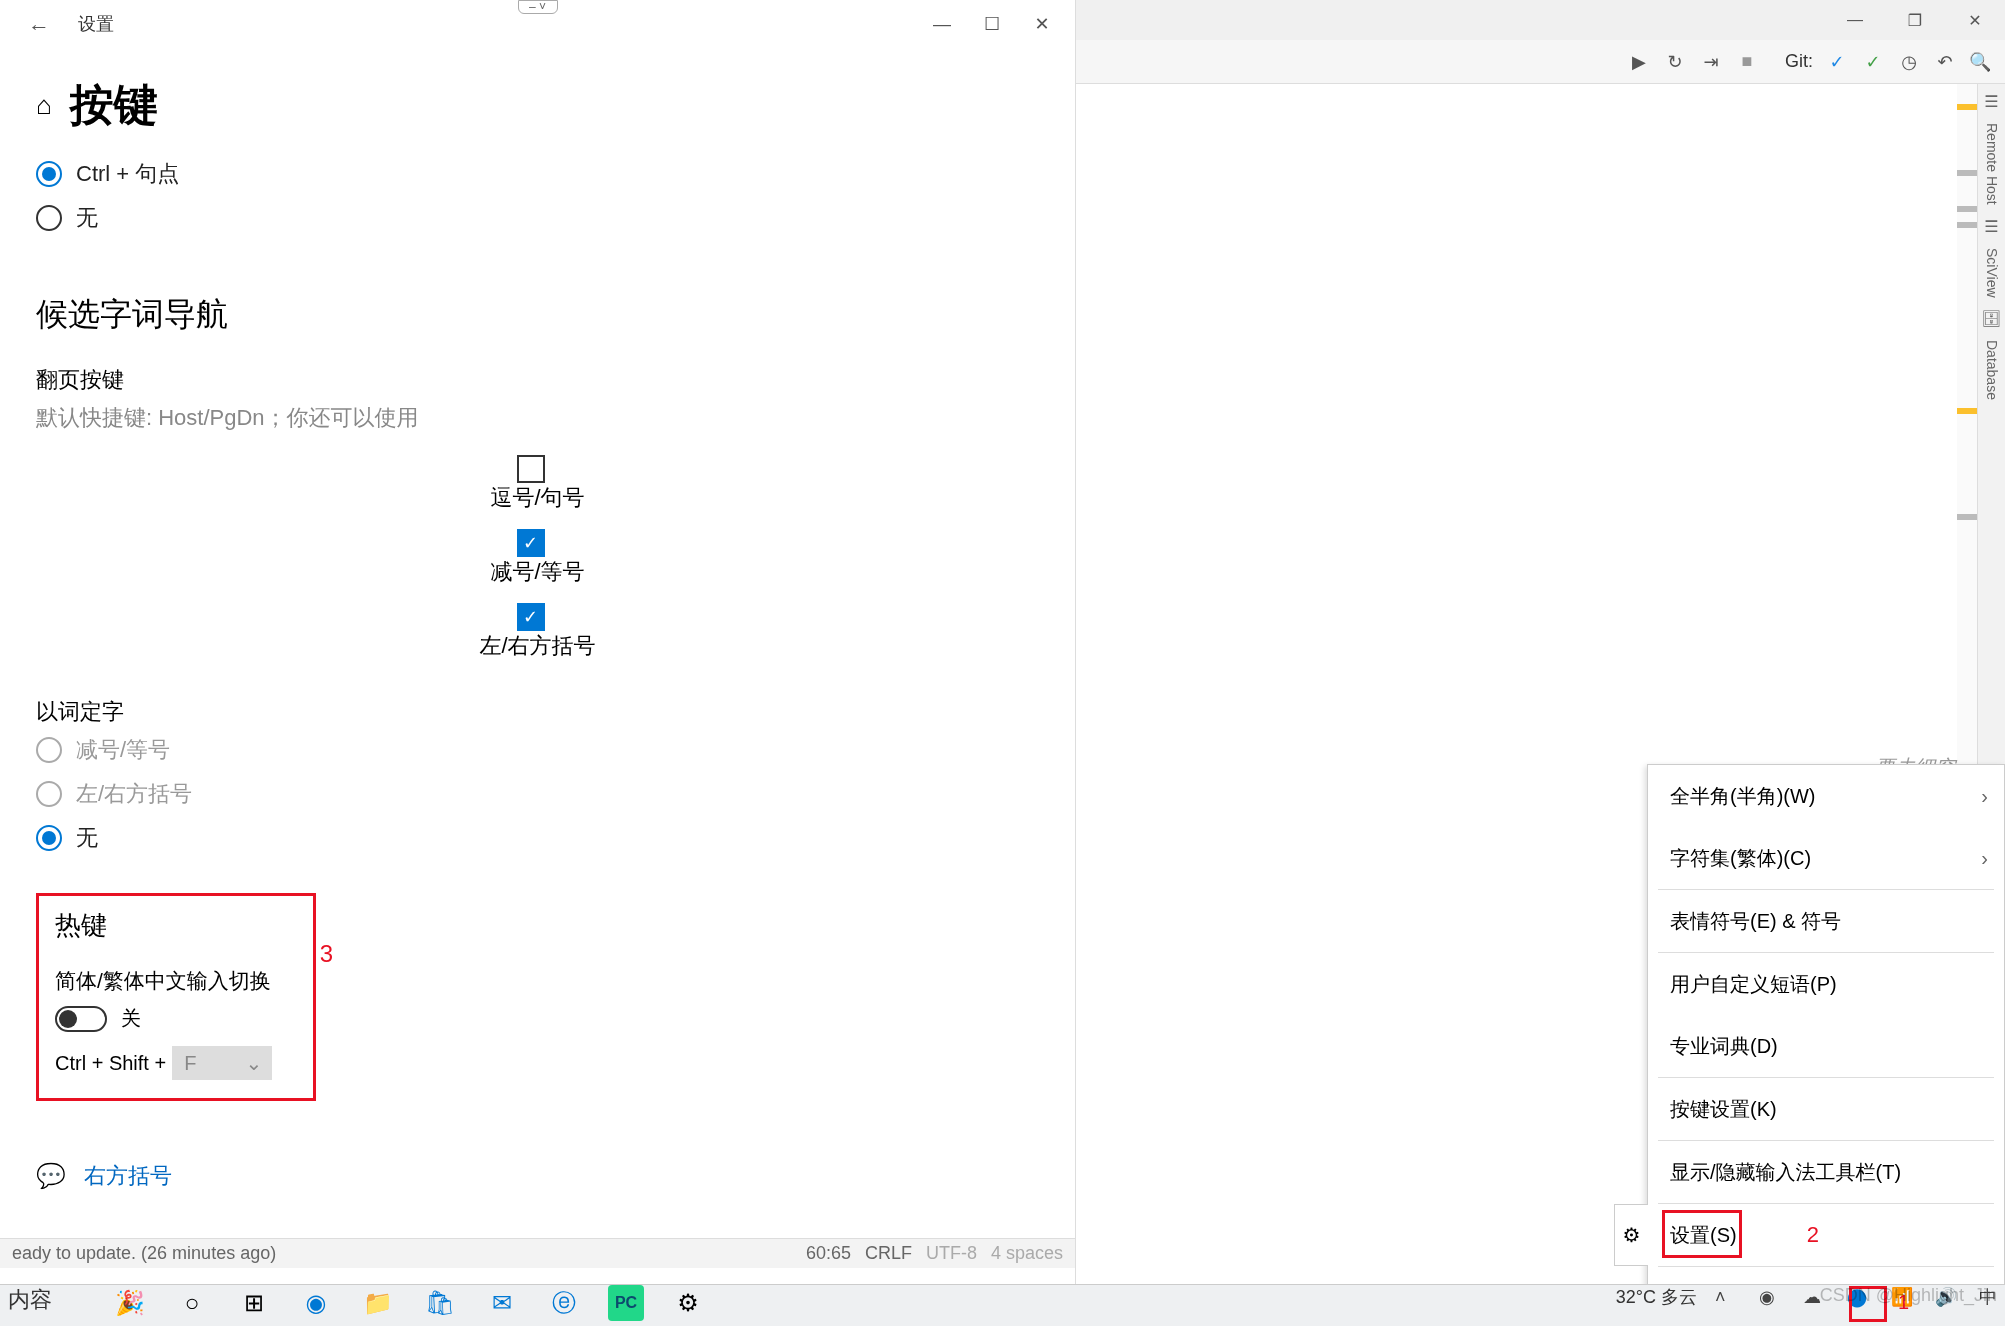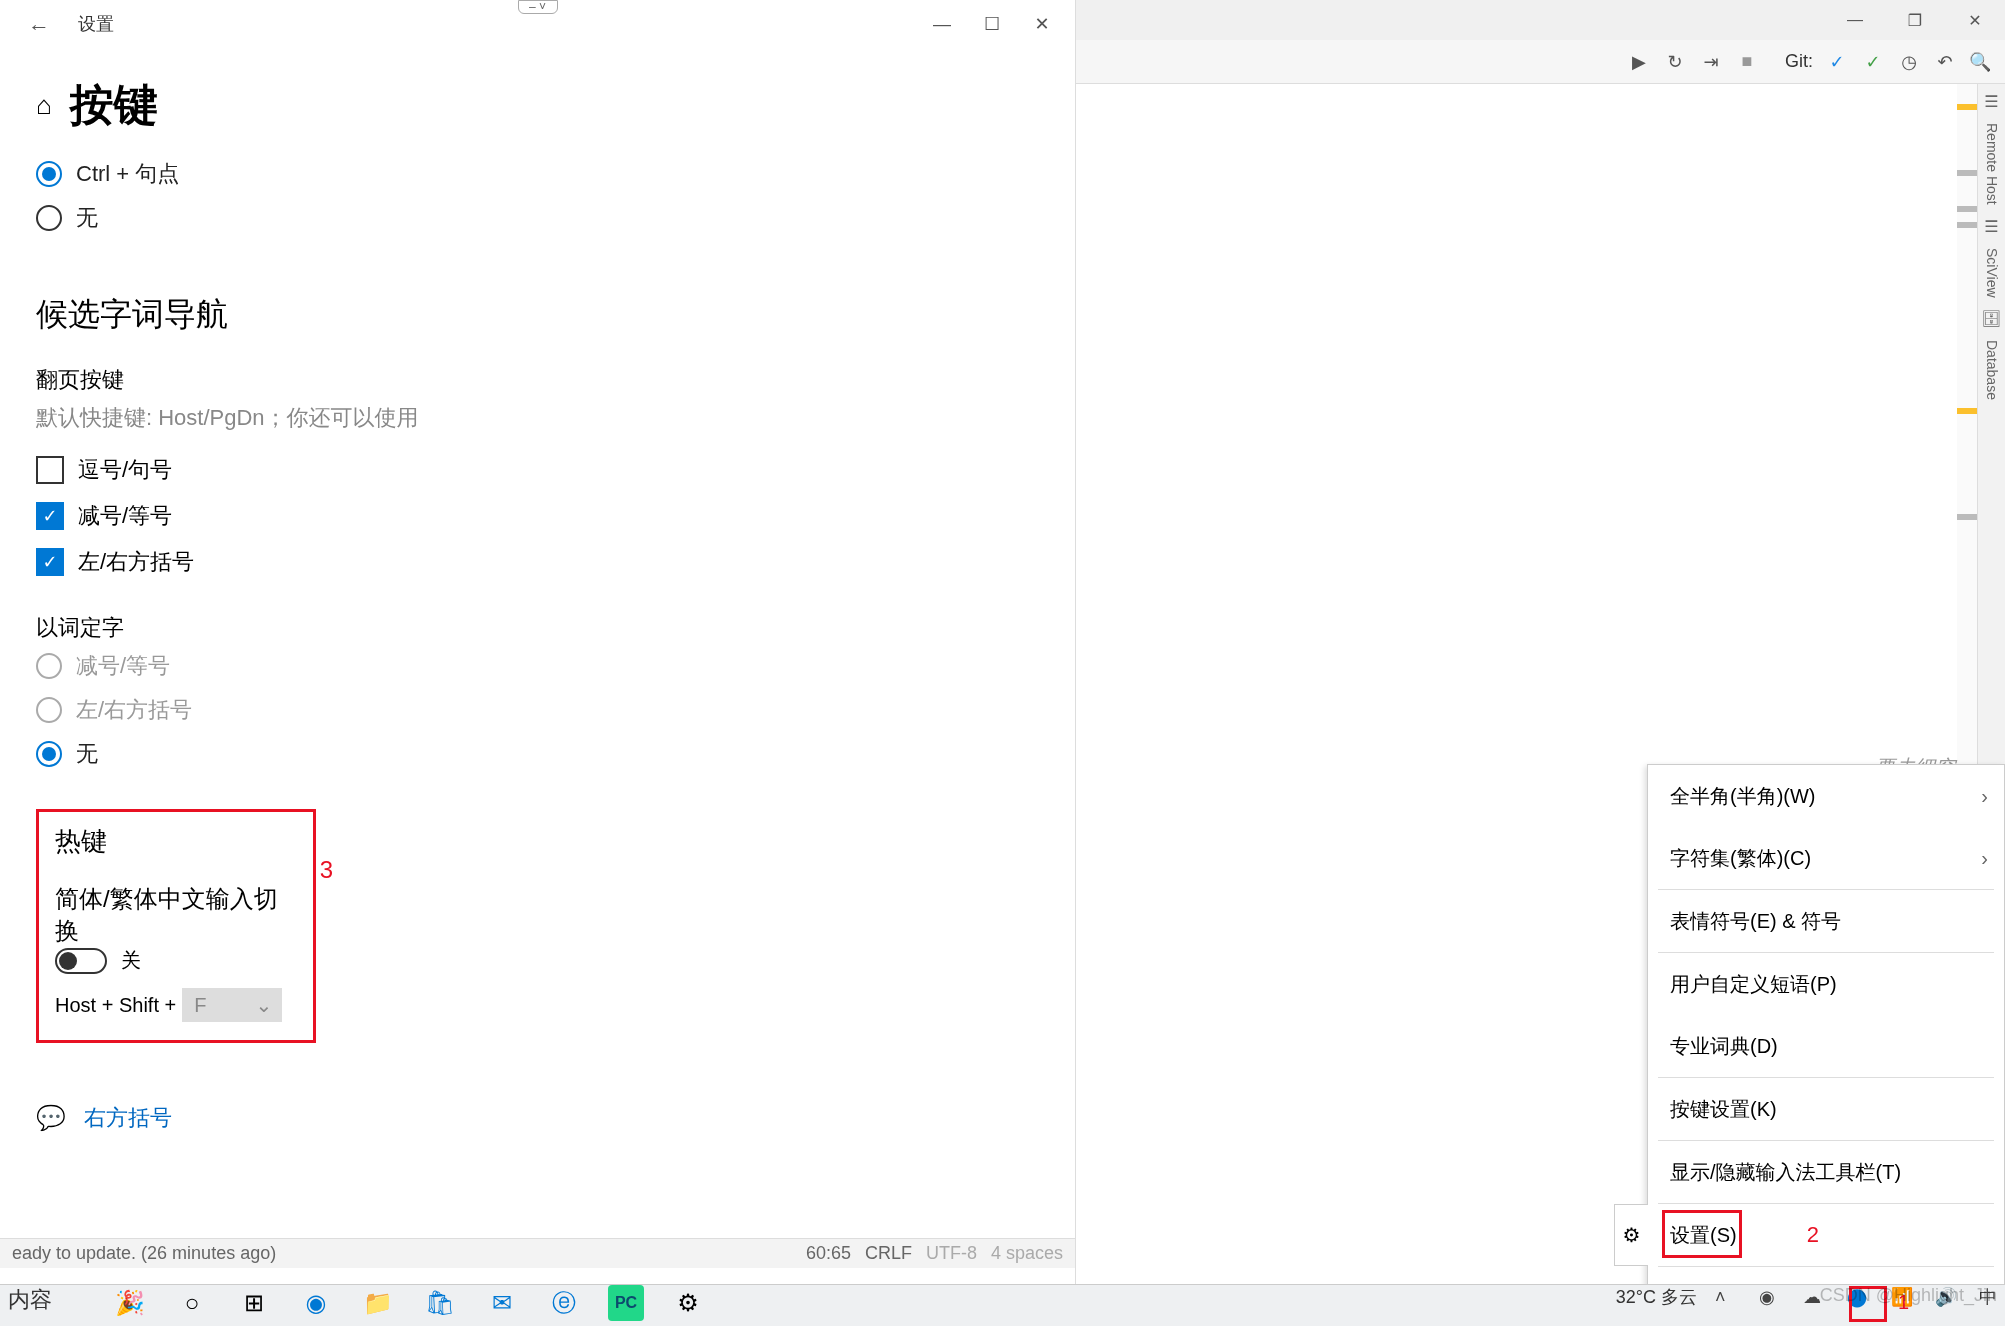--- a/index.html
+++ b/index.html
@@ -24,29 +24,29 @@
     .radio.selected { border-color: #0078d4; }
     .radio.selected::after { content: ''; width: 14px; height: 14px; background: #0078d4; border-radius: 50%; }
     .radio.disabled { border-color: #aaa; }
     .radio-label { font-size: 22px; color: #222; }
     .radio-label.disabled { color: #999; }
 
     .section-title { font-size: 32px; font-weight: 400; margin-top: 60px; margin-bottom: 28px; }
     .subtitle { font-size: 22px; margin-bottom: 8px; }
     .hint { font-size: 22px; color: #888; margin-bottom: 22px; }
 
-    .check-row { display: flex; align-items: center; margin-bottom: 16px; cursor: pointer; }
+    .check-row { display: flex; align-items: center; margin-bottom: 16px; cursor: pointer; flex-direction: column; }
     .checkbox { width: 28px; height: 28px; border: 2px solid #333; margin-right: 14px; display: flex; align-items: center; justify-content: center; }
     .checkbox.checked { background: #0078d4; border-color: #0078d4; color: #fff; font-size: 18px; }
     .check-label { font-size: 22px; }
 
     .hotkey-box { border: 3px solid #e81123; padding: 12px 16px 18px; margin-top: 40px; width: 280px; position: relative; }
     .hotkey-box .annot { position: absolute; right: -20px; top: 44px; color: #e81123; font-size: 24px; }
     .hotkey-box h3 { font-size: 26px; margin-bottom: 24px; font-weight: 400; }
-    .hotkey-box .sub { font-size: 24px; }
+    .hotkey-box .sub { font-size: 21px; margin-bottom: 10px; }
     .toggle-row { display: flex; align-items: center; margin-bottom: 14px; }
     .toggle { width: 52px; height: 26px; border: 2px solid #333; border-radius: 13px; position: relative; margin-right: 14px; cursor: pointer; }
     .toggle::after { content: ''; width: 18px; height: 18px; background: #333; border-radius: 50%; position: absolute; left: 2px; top: 2px; }
     .toggle-label { font-size: 20px; }
     .shortcut-row { display: flex; align-items: center; font-size: 20px; }
     .shortcut-row .select { background: #ddd; width: 100px; height: 34px; margin-left: 6px; display: flex; align-items: center; padding: 0 12px; color: #888; position: relative; }
     .shortcut-row .select::after { content: '⌄'; position: absolute; right: 10px; color: #888; }
 
     .help-row { display: flex; align-items: center; margin-top: 60px; }
     .help-icon { font-size: 24px; margin-right: 18px; }
@@ -167,21 +167,21 @@
 
     <div class="hotkey-box">
       <span class="annot">3</span>
       <h3>热键</h3>
       <div class="sub">简体/繁体中文输入切换</div>
       <div class="toggle-row">
         <span class="toggle"></span>
         <span class="toggle-label">关</span>
       </div>
       <div class="shortcut-row">
-        <span>Host + Shift + </span>
+        <span>Ctrl + Shift + </span>
         <span class="select">
             <span>F</span>
           </span>
       </div>
     </div>
 
     <div class="help-row">
       <span class="help-icon">💬</span>
       <span class="help-link">右方括号</span>
     </div>

